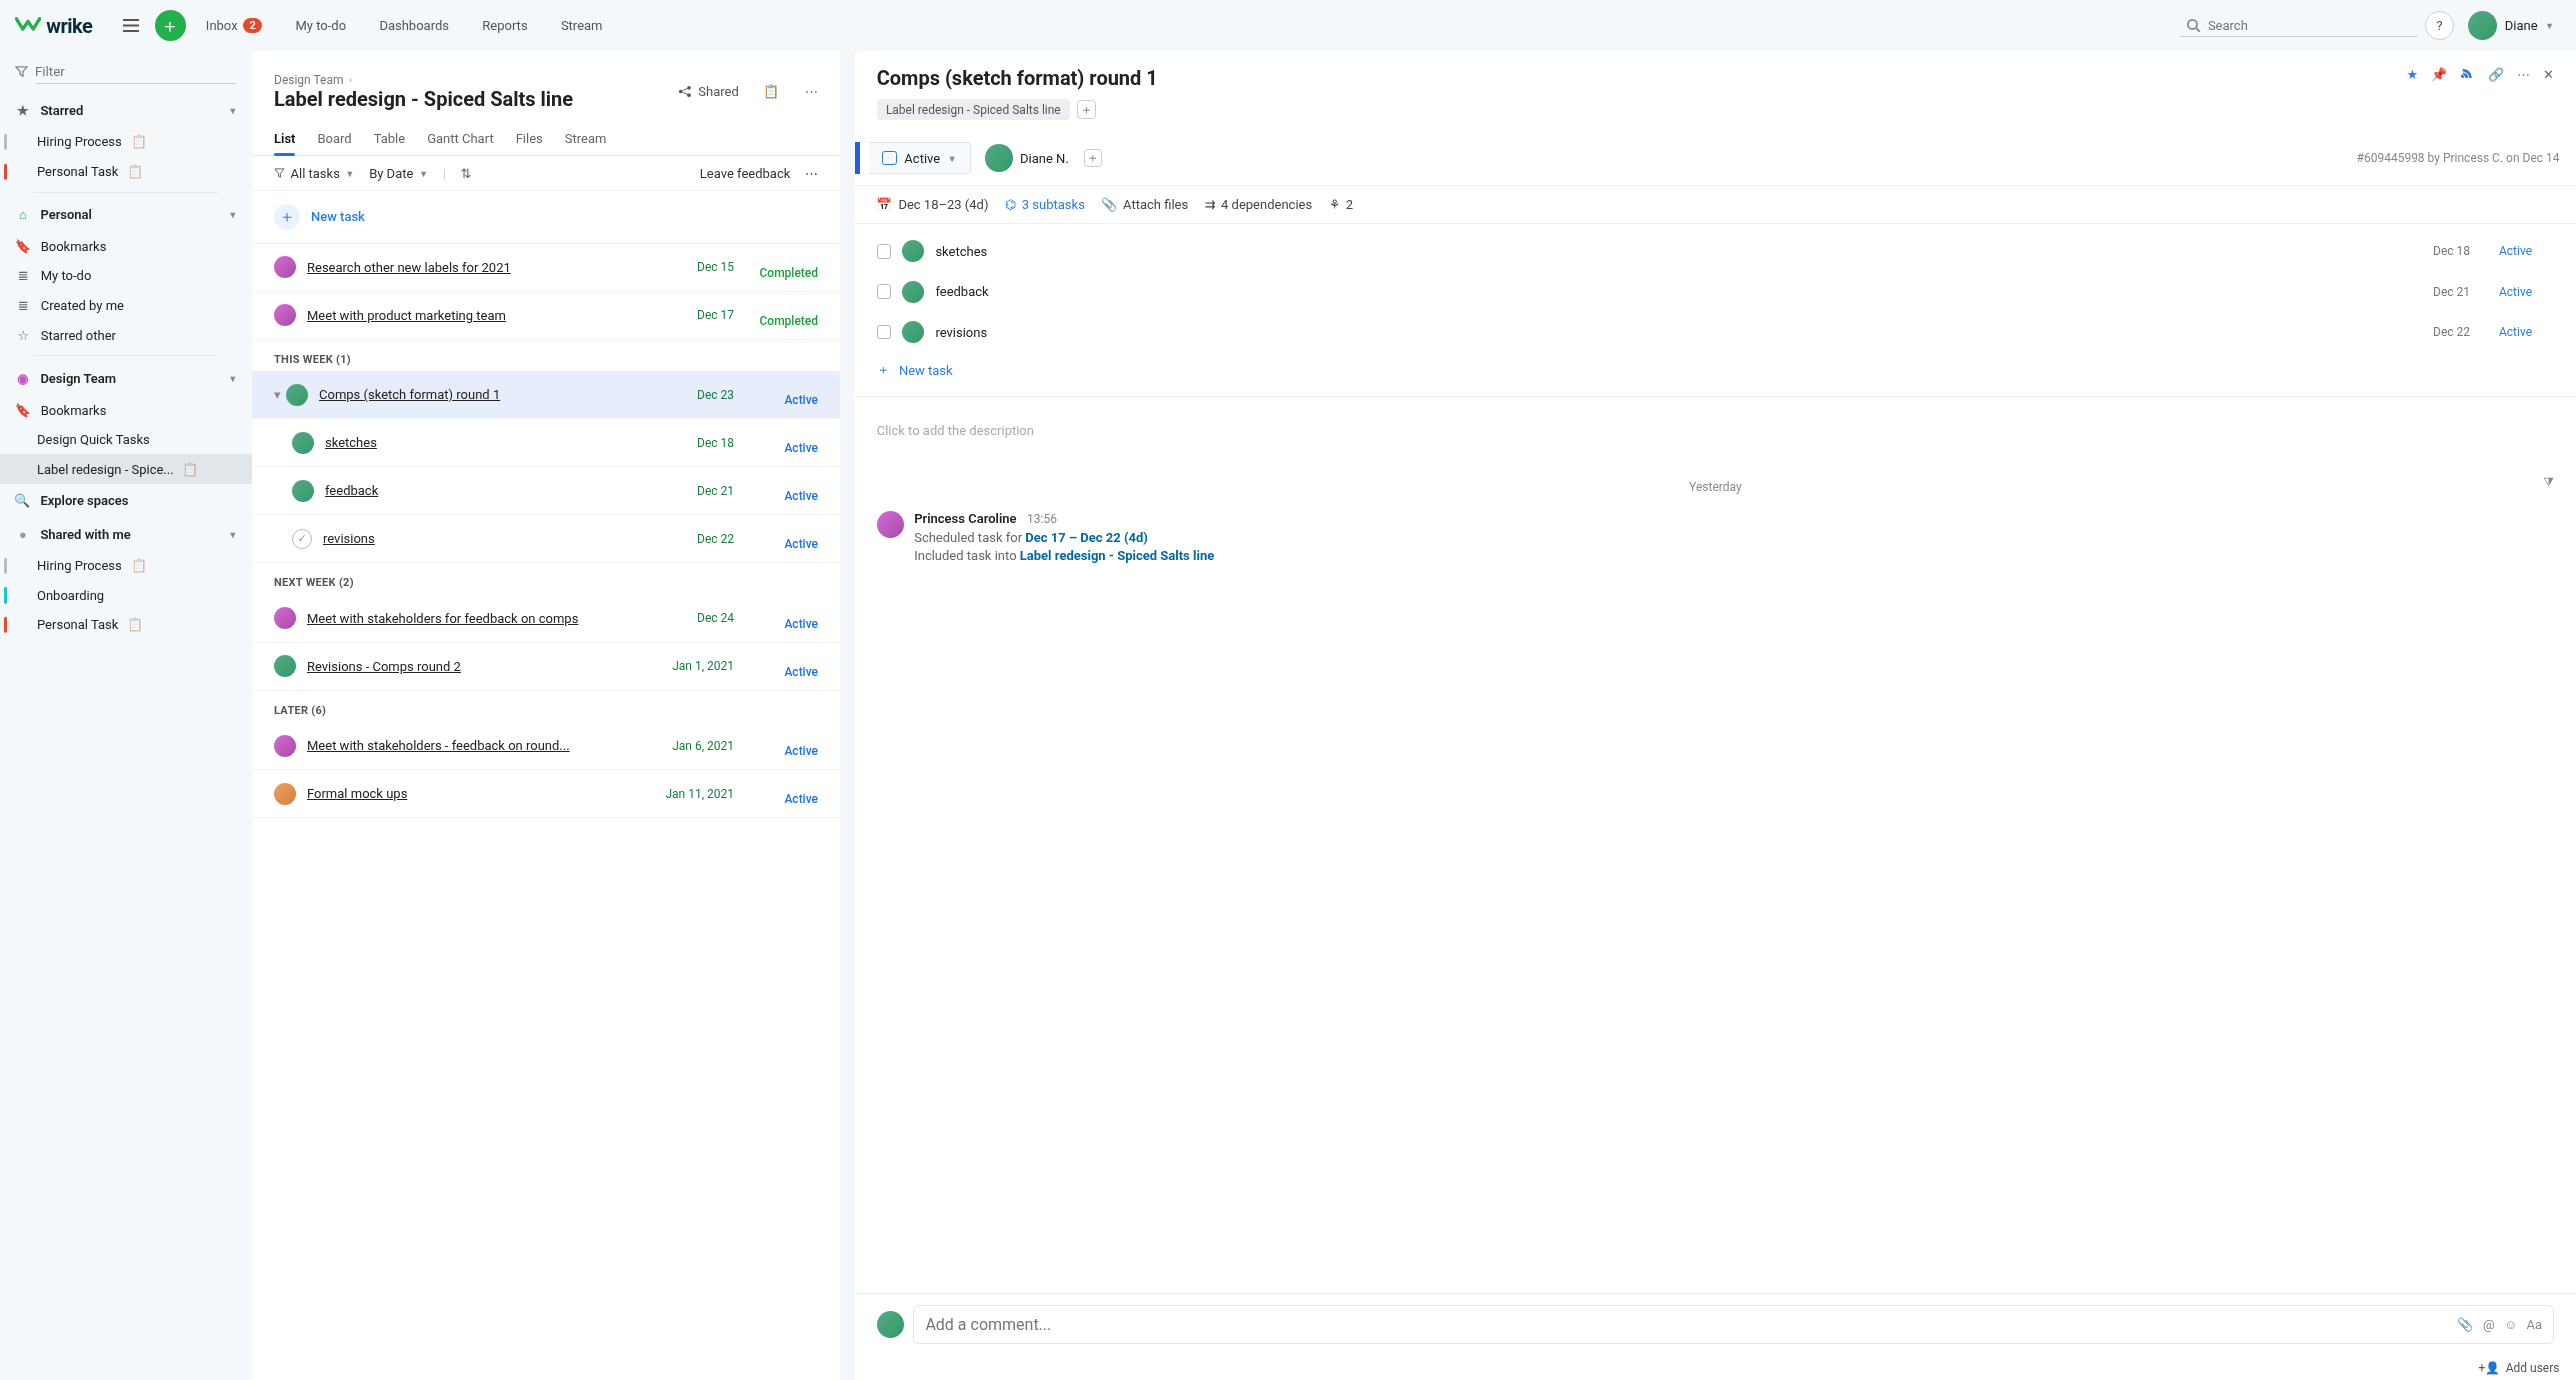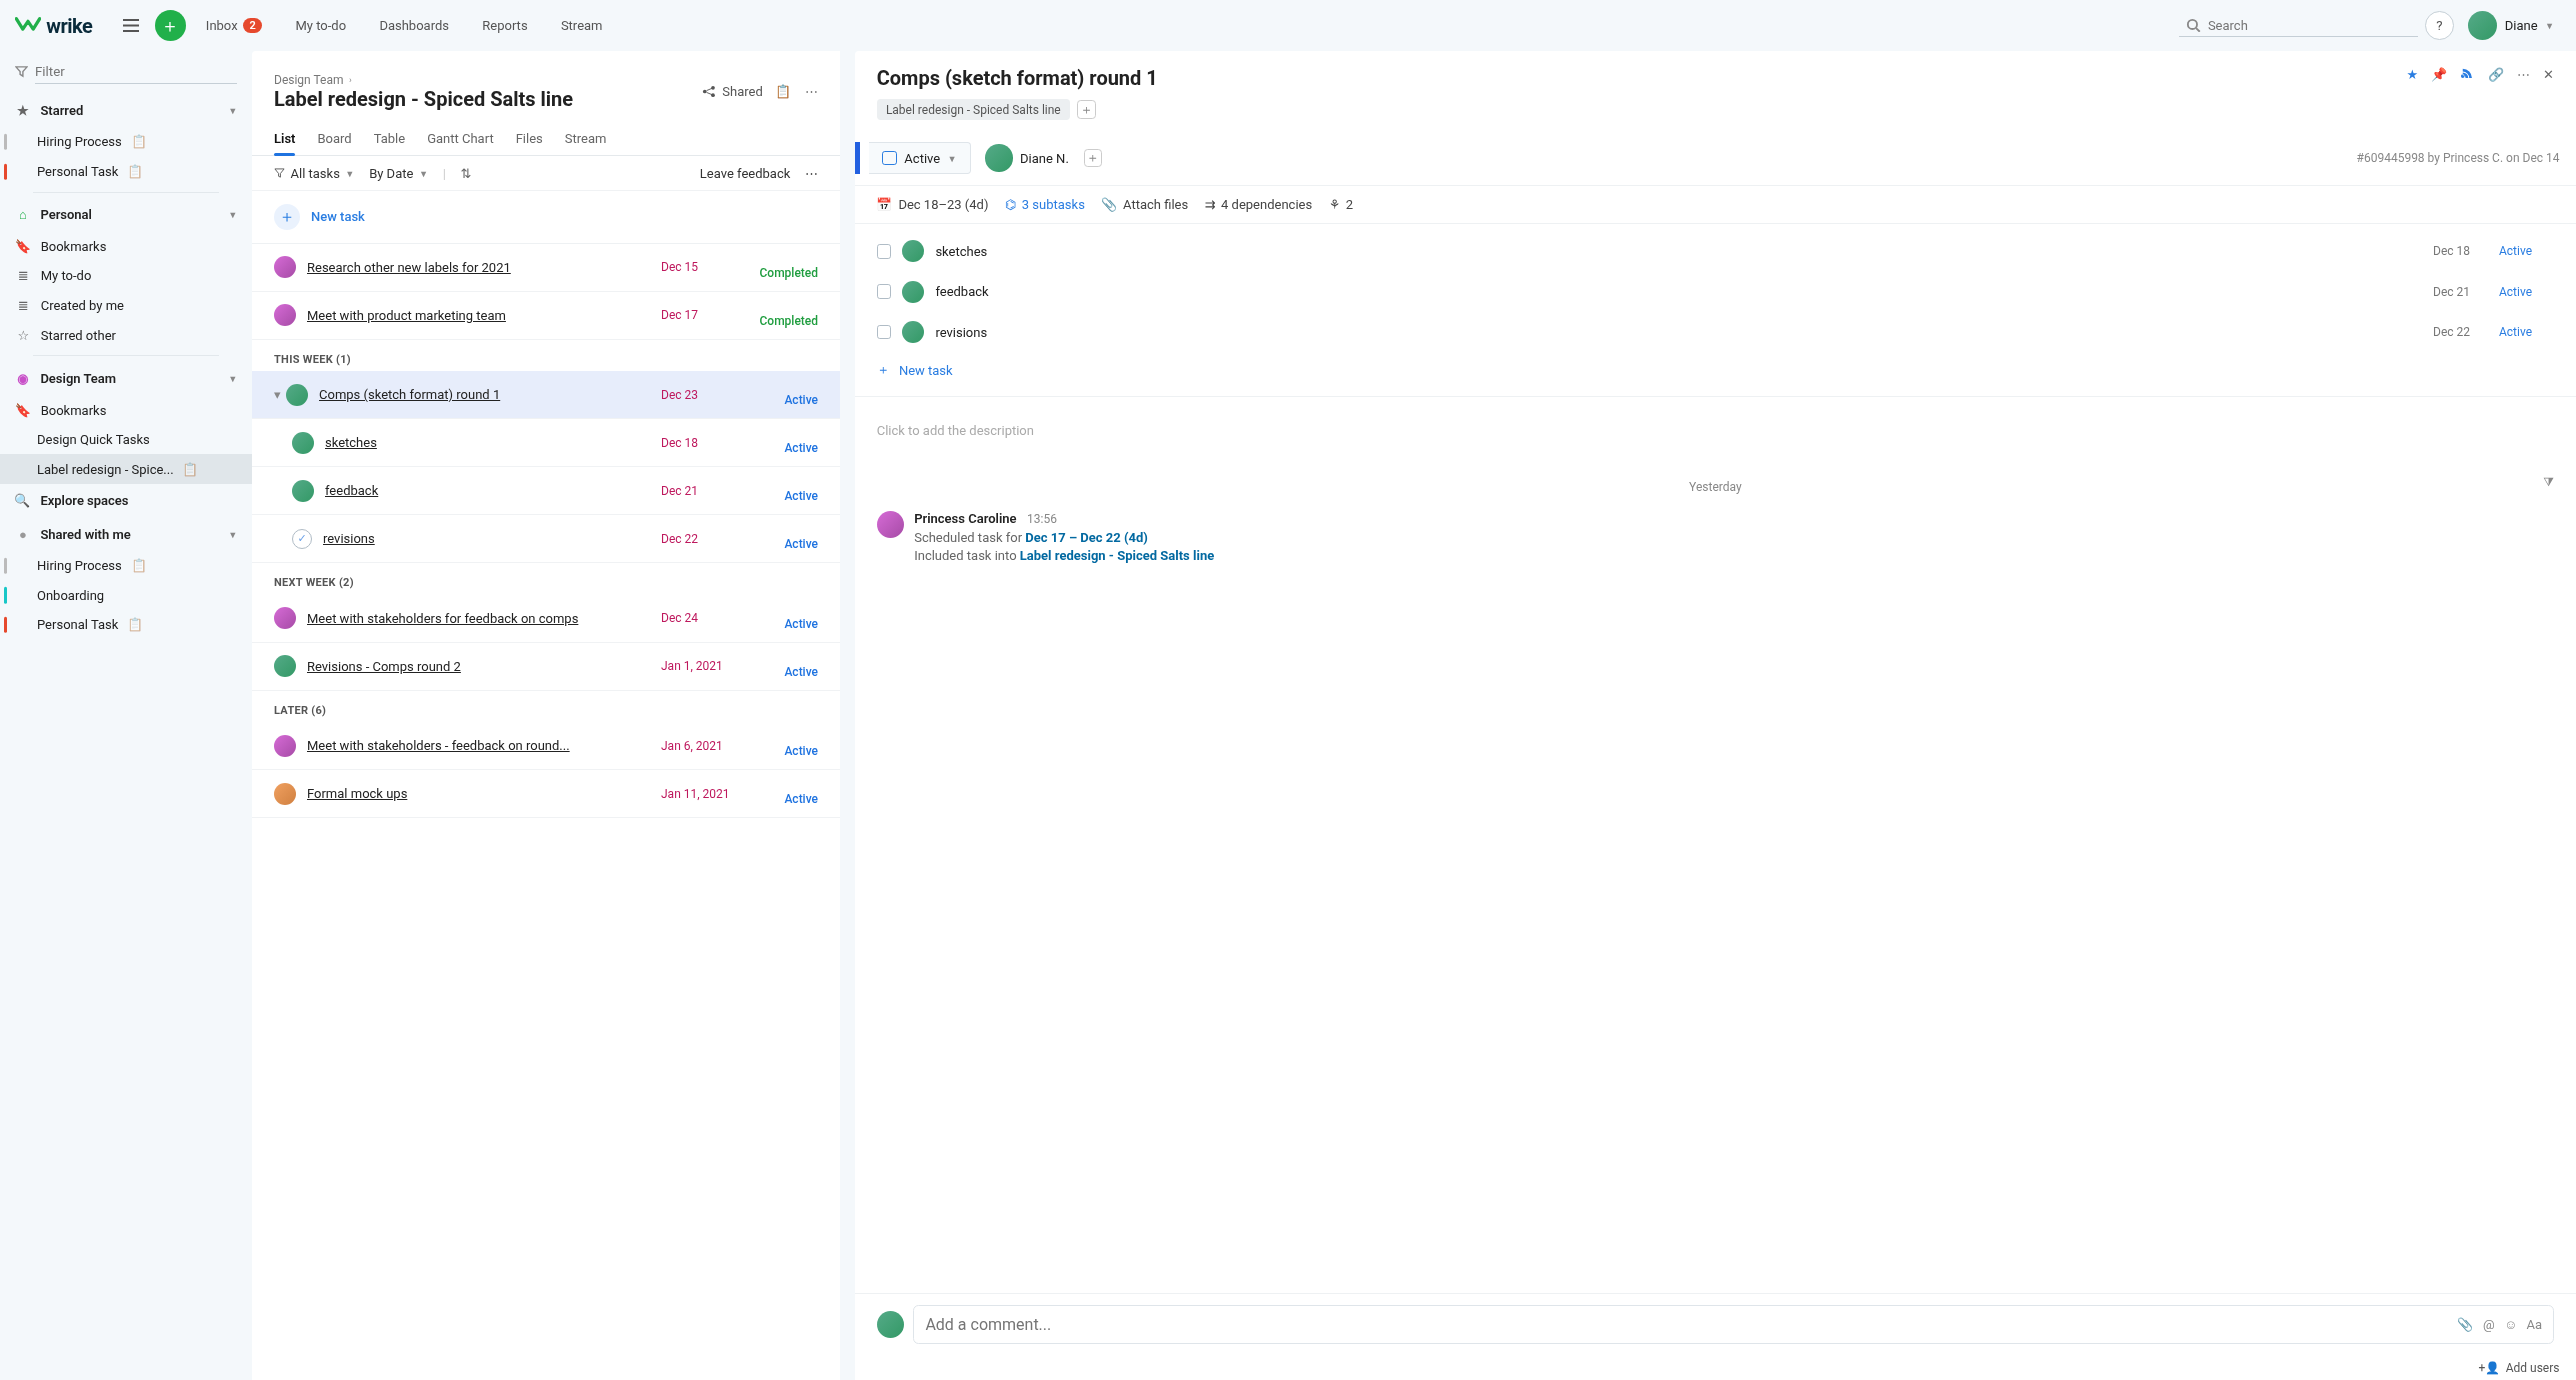--- a/index.html
+++ b/index.html
@@ -38,39 +38,39 @@
 .sb-dot.teal { background:#18c7c7; }
 .sb-dot.gray { background:#bbb; }
 .sb-divider { height:0.9px; background:#e2e8ec; margin: 5.5px 33px; }
 .clip-ic { opacity:0.5; }
 
 .center { width: 588px; background: #fff; display:flex; flex-direction:column; overflow:hidden; border-radius:3.7px 0 0 0; }
 .proj-hdr { padding: 14.7px 22px 0 22px; }
 .crumb { display:flex; align-items:center; gap:5.5px; color:#777; font-size:12px; }
 .proj-title-row { display:flex; align-items:center; justify-content:space-between; margin-top:7.3px;}
 .proj-title { font-size: 20px; font-weight: 700; }
-.proj-actions { display:flex; align-items:center; gap:13px; color:#555;}
+.proj-actions { display:flex; align-items:center; gap:25px; color:#555;}
 .proj-actions .ic { cursor:pointer; }
 .tabs { display:flex; gap:22px; padding: 0 22px; border-bottom:0.9px solid #e5e9ec; margin-top:11px;}
 .tab { padding: 9.2px 0; color:#666; cursor:pointer; position:relative; }
 .tab.active { color:#111; font-weight:600; }
 .tab.active::after { content:''; position:absolute; left:0; right:0; bottom:-0.9px; height:2.8px; background:#1f73e0; border-radius:1.8px;}
 .filter-row { display:flex; align-items:center; gap:14.7px; padding:9.2px 22px; border-bottom:0.9px solid #f0f2f4;}
 .filter-chip { display:flex; align-items:center; gap:5.5px; color:#333; cursor:pointer; }
 .fr-spacer{flex:1;}
 .leave-fb { color:#333; cursor:pointer; }
 .newtask-row { padding: 13px 22px; display:flex; align-items:center; gap:11px; border-bottom:0.9px solid #eef1f3;}
 .plus-circ { width:26px; height:26px; border-radius:50%; background:#eaf2fd; color:#2a7de1; display:flex;align-items:center;justify-content:center; font-size:16.5px; }
 .newtask-row span.lbl { color:#2a7de1; font-weight:500;}
 .task-list { overflow-y:auto; flex:1; }
 .task-row { display:flex; align-items:center; gap:11px; padding: 11px 22px; border-bottom:0.9px solid #f0f2f4; cursor:pointer; }
 .task-row.sub { padding-left: 40px; }
 .task-row.selected { background:#e7edfb; }
 .task-title { flex:1;text-decoration:underline; }
-.task-date { font-size:12px; color:#be185d; width:73px; }
+.task-date { font-size:12px; color:#15803d; width:73px; text-align:right;}
 .task-status { font-size:12px; width:73px; text-align:right;margin-top:11px; }
 .task-status.completed { color:#1f9d3f; font-weight:500;}
 .task-status.active { color:#1f73e0; font-weight:500;}
 .section-hdr { padding: 13px 22px 5.5px 22px; font-size:11px; font-weight:700; color:#555; letter-spacing:0.3px;}
 .exp-ic { color:#888; margin-right:-5.5px;}
 .chk-circ { width:20px;height:20px;border-radius:50%;border:1.8px solid #b0bcc6;display:flex;align-items:center;justify-content:center;color:#6aa0e8;font-size:11px;background:#fff;}
 .av1{background:linear-gradient(135deg,#5a8,#396);}
 .av2{background:linear-gradient(135deg,#d66bd6,#a64ba6);}
 .av3{background:linear-gradient(135deg,#f0a060,#d08040);}
 

